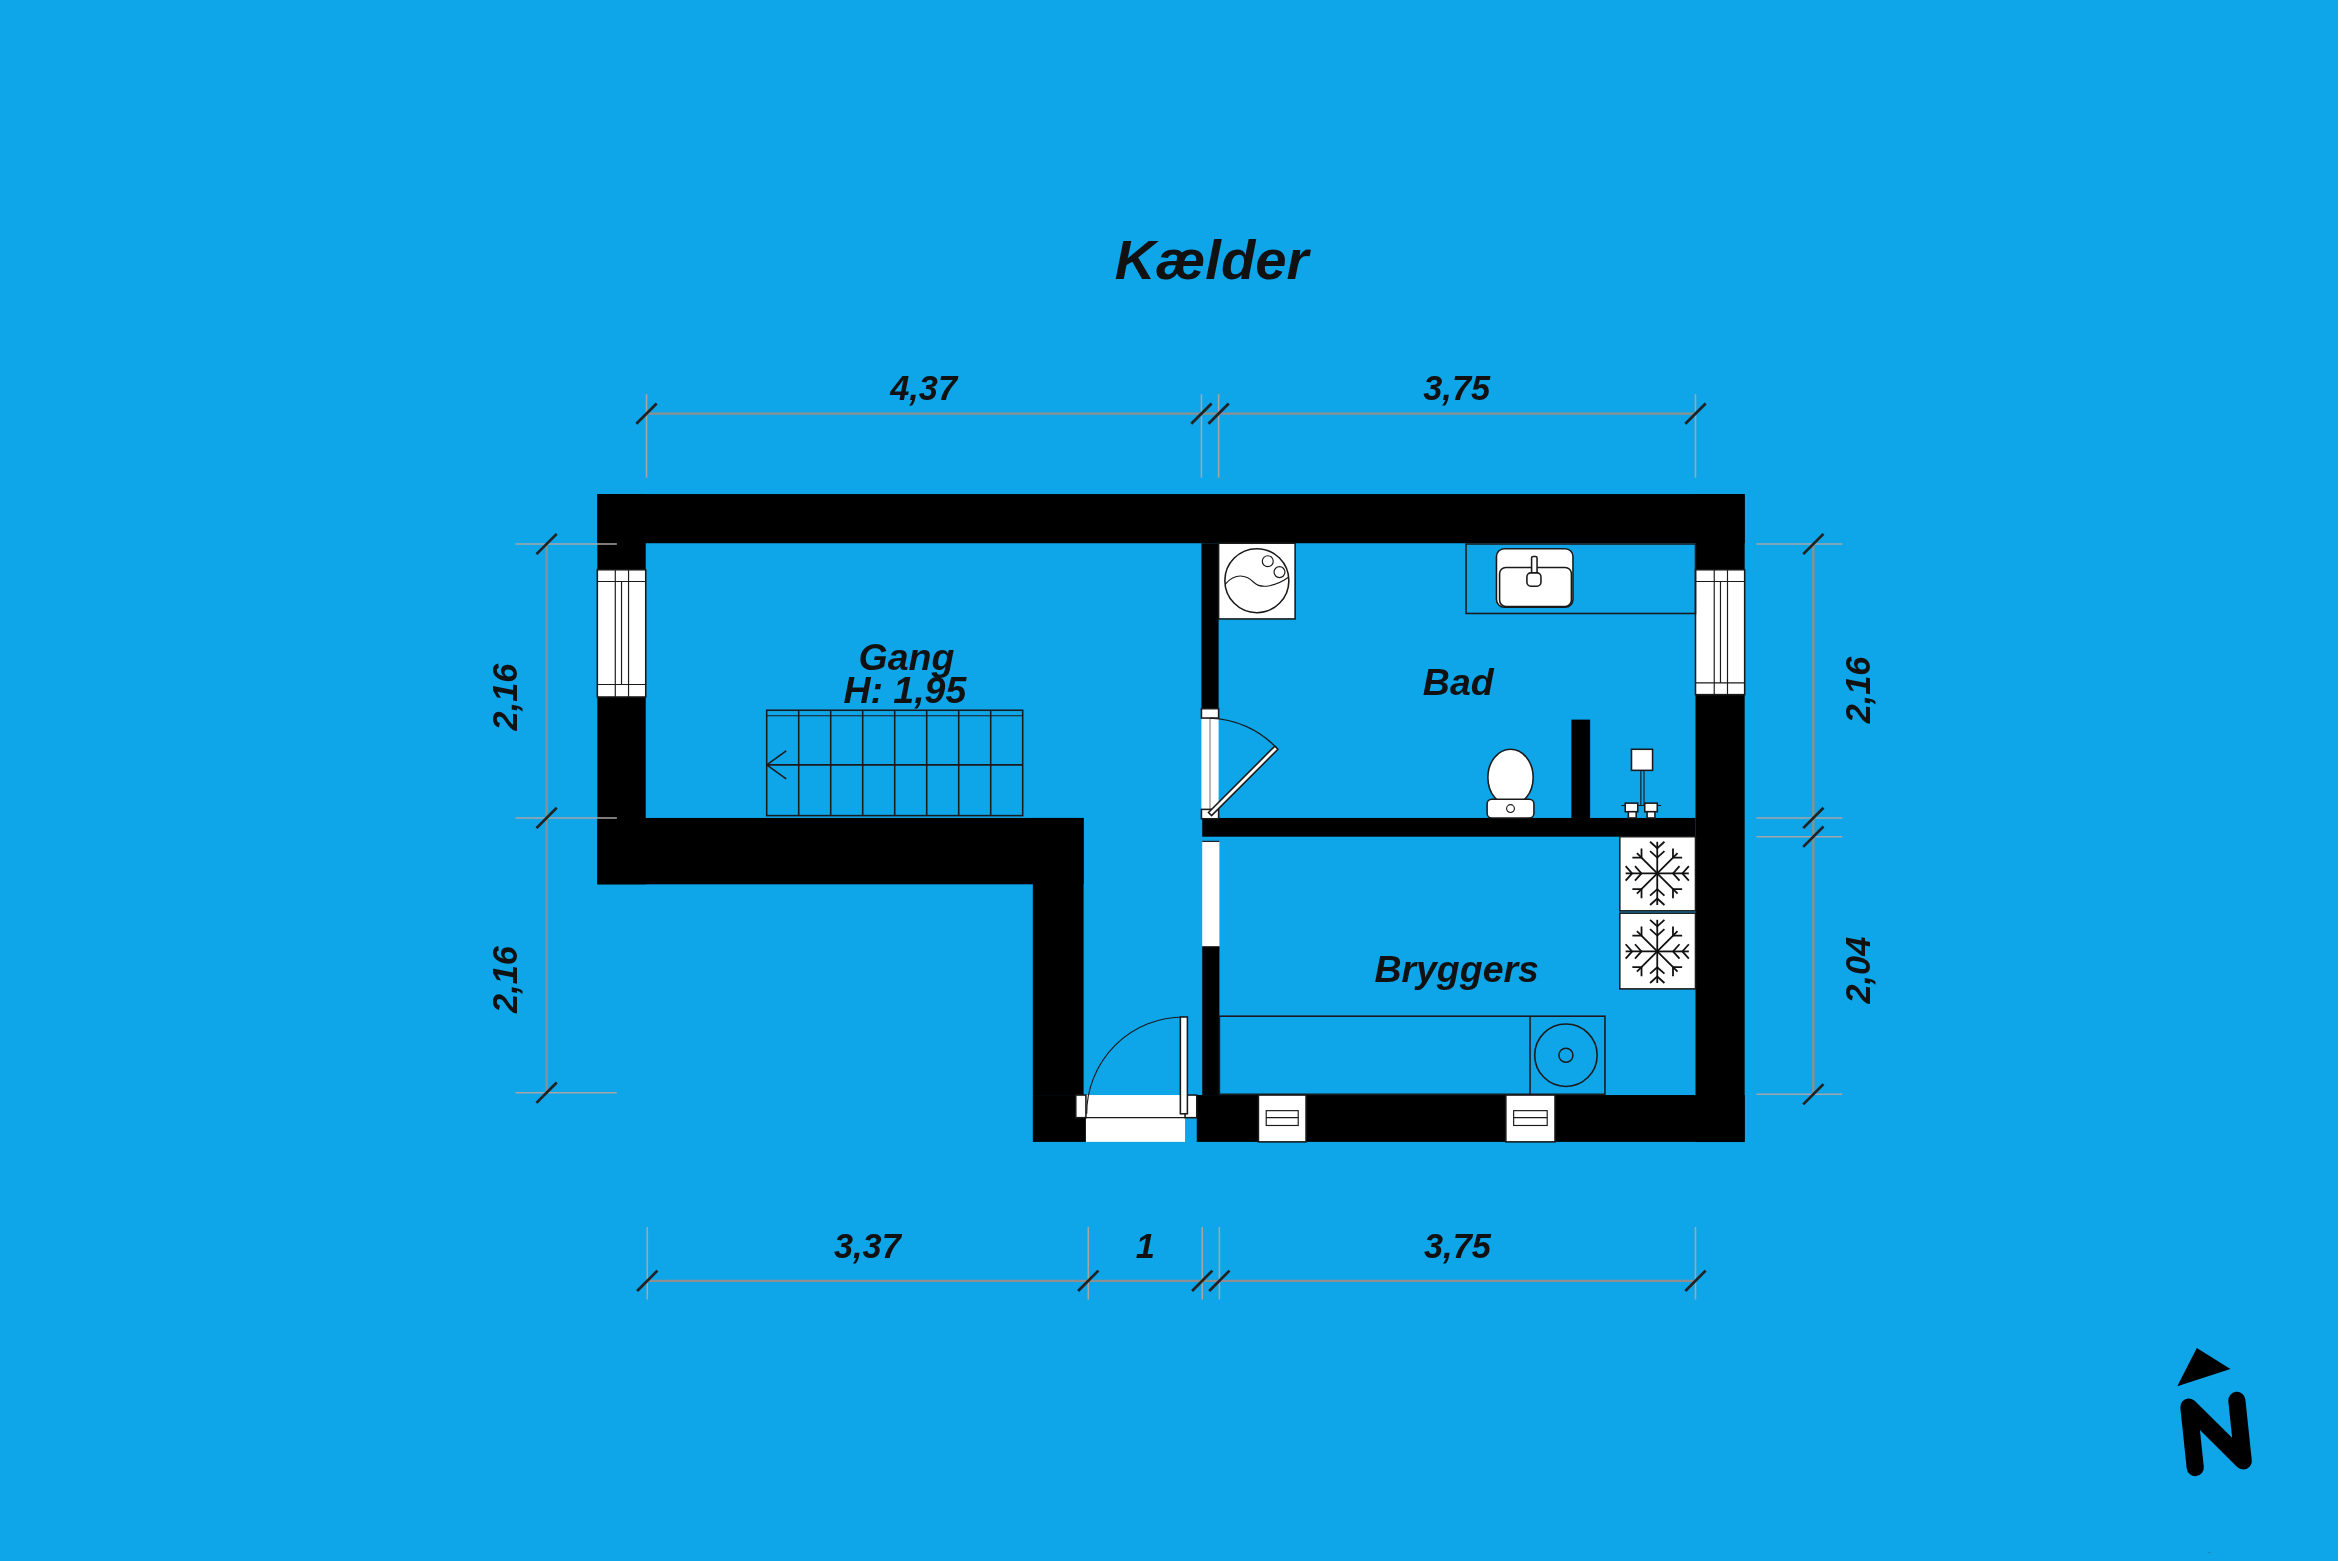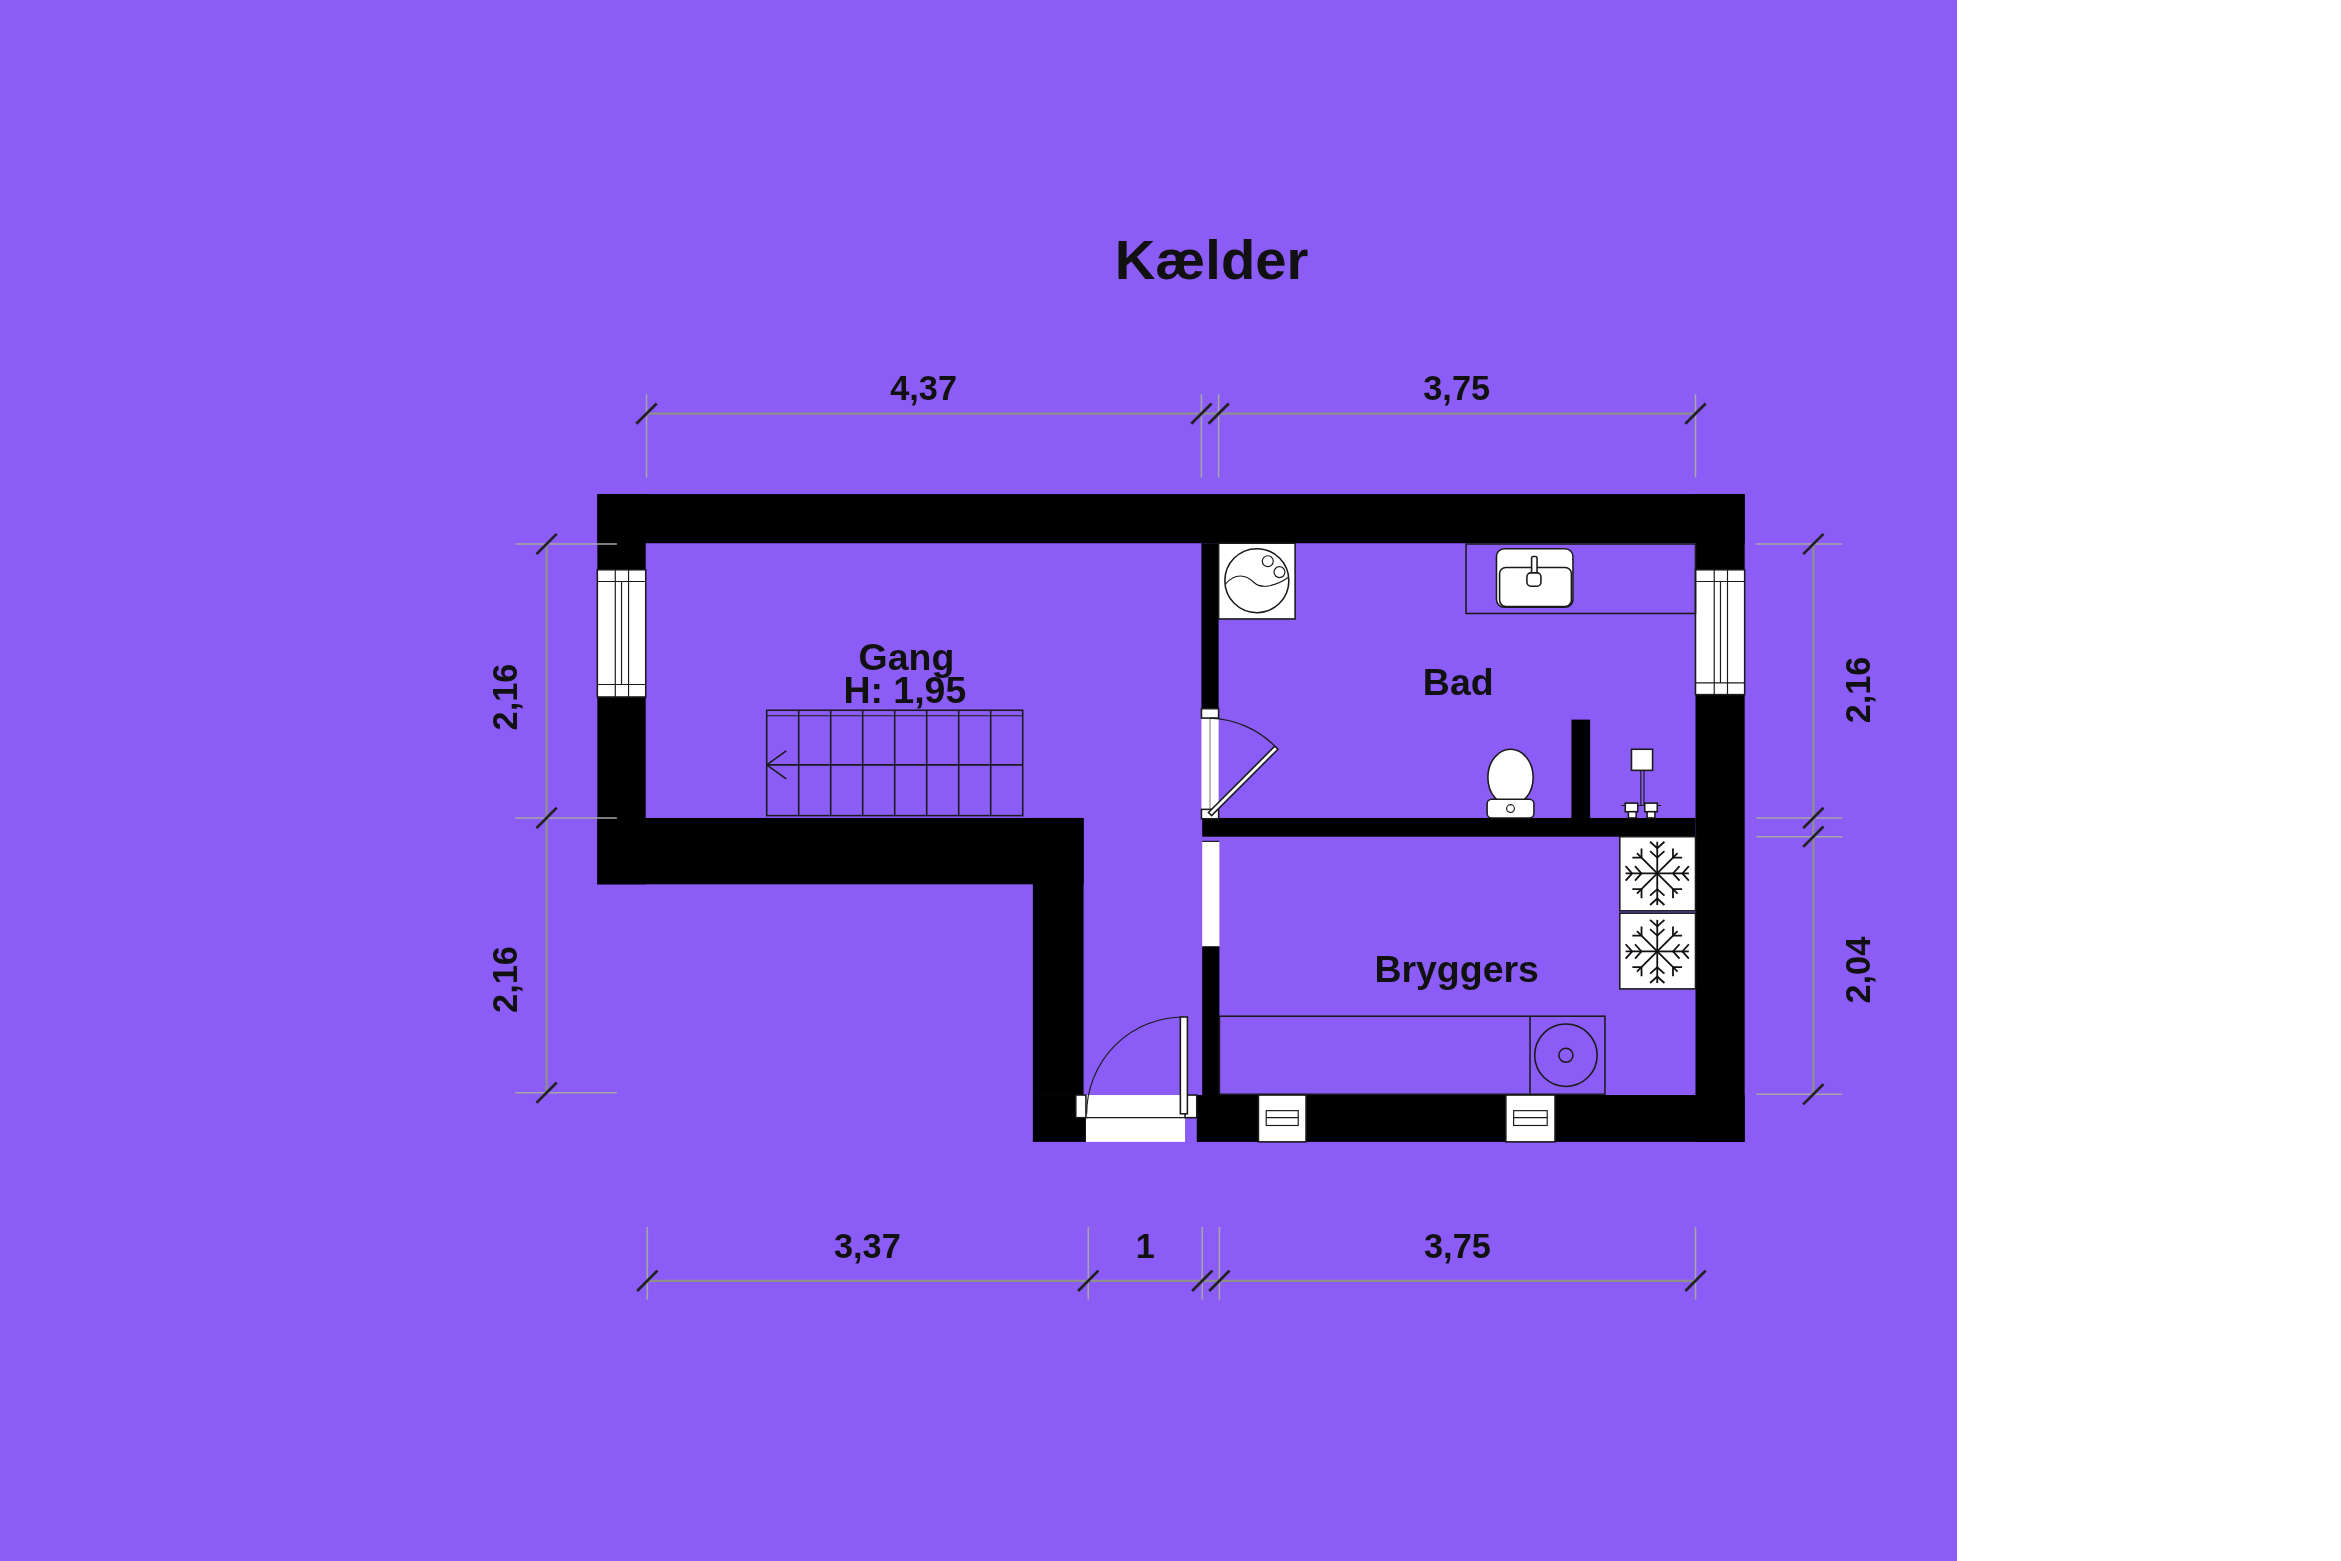--- a/index.html
+++ b/index.html
@@ -1,17 +1,17 @@
 <!DOCTYPE html>
 <html style="font-size:12.5px"><head>
 <meta charset="utf-8">
 <style>
   html,body{margin:0;padding:0;background:#ffffff;}
-  .stage{position:relative;width:1957px;height:1561px;background:#8b5cf6;overflow:hidden;
-         font-family:"Liberation Sans", sans-serif;}
+  .stage{position:relative;width:2338px;height:1561px;background:#0ea5e9;overflow:hidden;
+         font-family:"Liberation Sans", sans-serif;font-style:italic;}
   svg{position:absolute;left:0;top:0;}
   text{font-family:"Liberation Sans", sans-serif;fill:#111111;}
   .title-text{font-size:72px;font-weight:700;}
   .room-text{font-size:48px;font-weight:700;}
   .dim-text{font-size:44px;font-weight:700;}
   .wall{fill:#000000;stroke:none;}
   .thin{fill:none;stroke:#1a1a1a;stroke-width:2;}
   .thin15{fill:none;stroke:#1a1a1a;stroke-width:1.5;}
   .fixture{fill:#ffffff;stroke:#1a1a1a;stroke-width:2;}
   .dimline{stroke:#8f8f8f;stroke-width:3;fill:none;}

